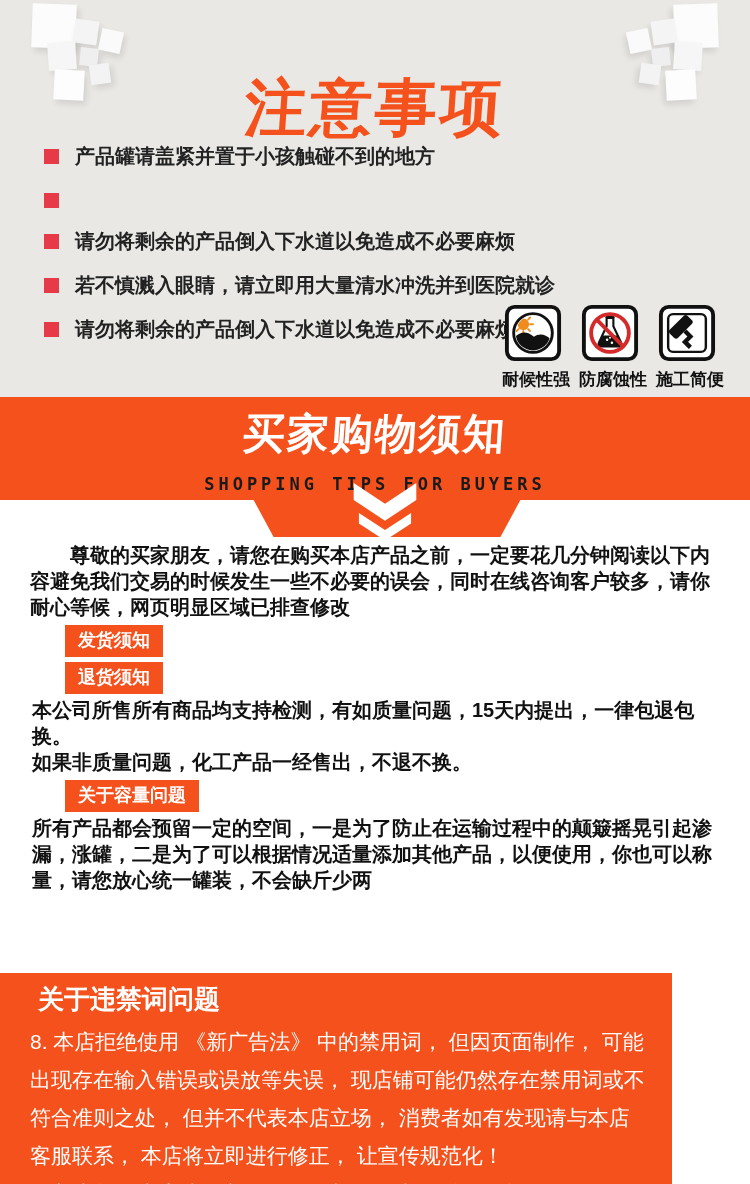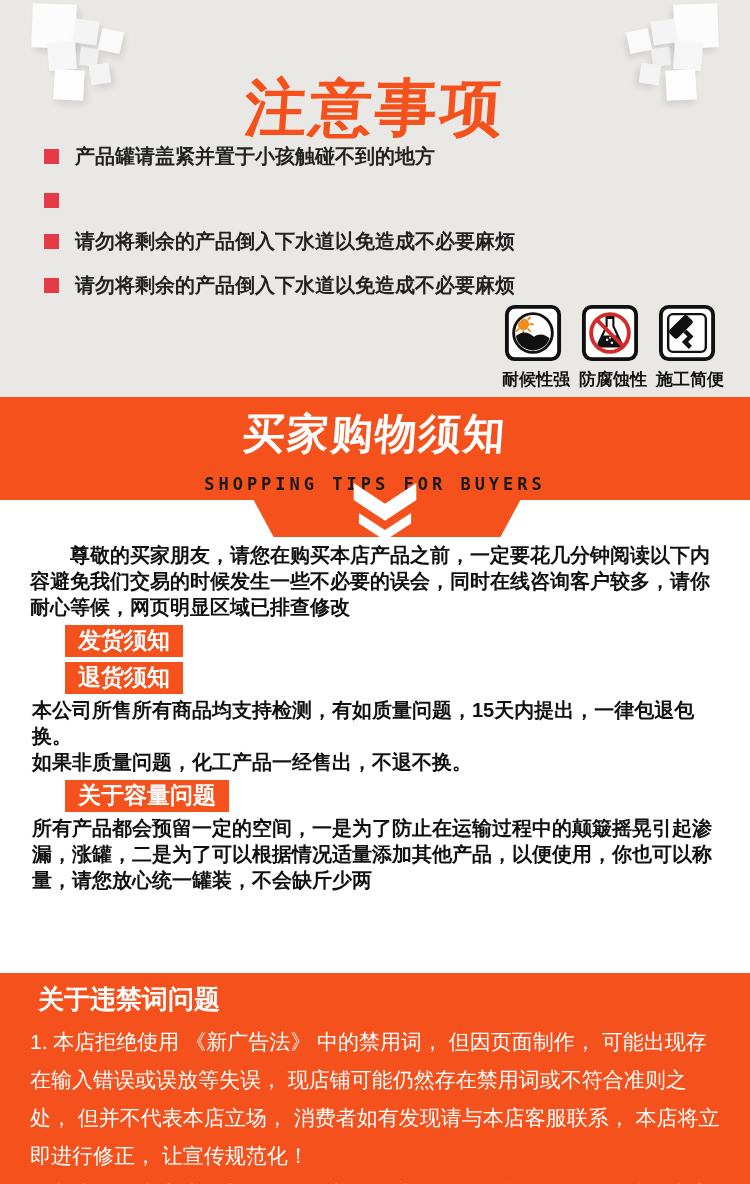--- a/index.html
+++ b/index.html
@@ -41,25 +41,25 @@
   .banner-sub{margin-top:12px;font-size:17px;font-weight:700;letter-spacing:4px;color:#1a1a1a;
     font-family:"DejaVu Sans Mono","Liberation Mono",monospace;}
   .trapezoid{position:absolute;top:100px;left:252px;width:270px;height:40px;background:#f5511d;
     clip-path:polygon(0 0,100% 0,92% 100%,8% 100%);}
   .chevrons{position:absolute;top:86px;left:352px;}
 
   
   .content{position:absolute;top:538px;left:0;width:750px;color:#111;}
   .intro{margin:4px 28px 0 30px;font-size:20px;line-height:26px;font-weight:700;text-indent:2em;}
   .sec-label{display:inline-block;margin:5px 0 0 65px;background:#f5511d;color:#fff;
-    font-size:23px;font-weight:800;padding:3px 13px 5px;line-height:24px;}
+    font-size:18px;font-weight:800;padding:3px 13px 5px;line-height:24px;}
   .sec-text{margin:3px 28px 0 32px;font-size:20px;line-height:26px;font-weight:700;white-space:pre-line;}
 
   
-  .footer{position:absolute;top:973px;left:0;width:750px;height:211px;background:#f5511d;color:#fff;}
+  .footer{position:absolute;top:973px;left:0;width:672px;height:211px;background:#f5511d;color:#fff;}
   .footer-title{margin:9px 0 0 38px;font-size:26px;font-weight:800;}
   .footer-text{margin:6px 26px 0 30px;font-size:21px;line-height:38px;font-weight:500;}
   .footer-text p{margin:0;}
 </style>
 </head>
 <body>
 
 <div class="page">
 
   <section class="top-section">
@@ -88,20 +88,24 @@
       <li>
           <span class="bullet"></span>
           <span class="note-text">产品罐请盖紧并置于小孩触碰不到的地方</span>
         </li>
       <li>
           <span class="bullet"></span>
         </li>
       <li>
           <span class="bullet"></span>
           <span class="note-text">请勿将剩余的产品倒入下水道以免造成不必要麻烦</span>
+        </li>
+      <li>
+          <span class="bullet"></span>
+          <span class="note-text">若不慎溅入眼睛，请立即用大量清水冲洗并到医院就诊</span>
         </li>
       <li>
           <span class="bullet"></span>
           <span class="note-text">请勿将剩余的产品倒入下水道以免造成不必要麻烦</span>
         </li>
     </ul>
 
     <div class="badges">
       <div class="badge">
         <svg width="58" height="58" viewBox="0 0 60 60">
@@ -174,18 +178,18 @@
     <p class="sec-text">本公司所售所有商品均支持检测，有如质量问题，15天内提出，一律包退包换。
 如果非质量问题，化工产品一经售出，不退不换。</p>
 
     <div><span class="sec-label">关于容量问题</span></div>
     <p class="sec-text">所有产品都会预留一定的空间，一是为了防止在运输过程中的颠簸摇晃引起渗漏，涨罐，二是为了可以根据情况适量添加其他产品，以便使用，你也可以称量，请您放心统一罐装，不会缺斤少两</p>
   </section>
 
   <section class="footer">
     <h2 class="footer-title">关于违禁词问题</h2>
     <div class="footer-text">
-      <p>1. 本店拒绝使用 《新广告法》 中的禁用词， 但因页面制作， 可能出现存在输入错误或误放等失误， 现店铺可能仍然存在禁用词或不符合准则之处， 但并不代表本店立场， 消费者如有发现请与本店客服联系， 本店将立即进行修正， 让宣传规范化！</p>
+      <p>8. 本店拒绝使用 《新广告法》 中的禁用词， 但因页面制作， 可能出现存在输入错误或误放等失误， 现店铺可能仍然存在禁用词或不符合准则之处， 但并不代表本店立场， 消费者如有发现请与本店客服联系， 本店将立即进行修正， 让宣传规范化！</p>
       <p>2. 新实施的广告法规定页面不得出现绝对化用词， 我公司将严格按照广告法的规定执行， 为了不影响消费者的正常购物， 网页明显区域已排查修改， 并在此郑重声明：本店页面上的绝对化用词全部失效， 不作为赔付理由！</p>
     </div>
   </section>
 
 </div>
 
 </body></html>

